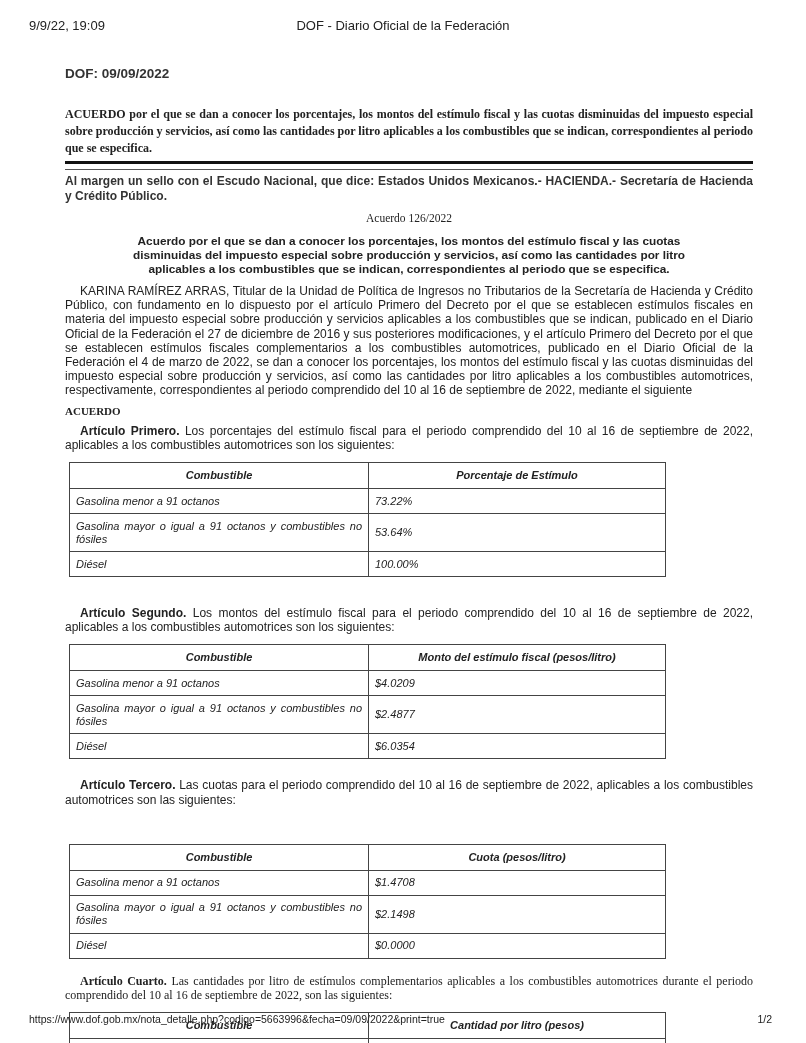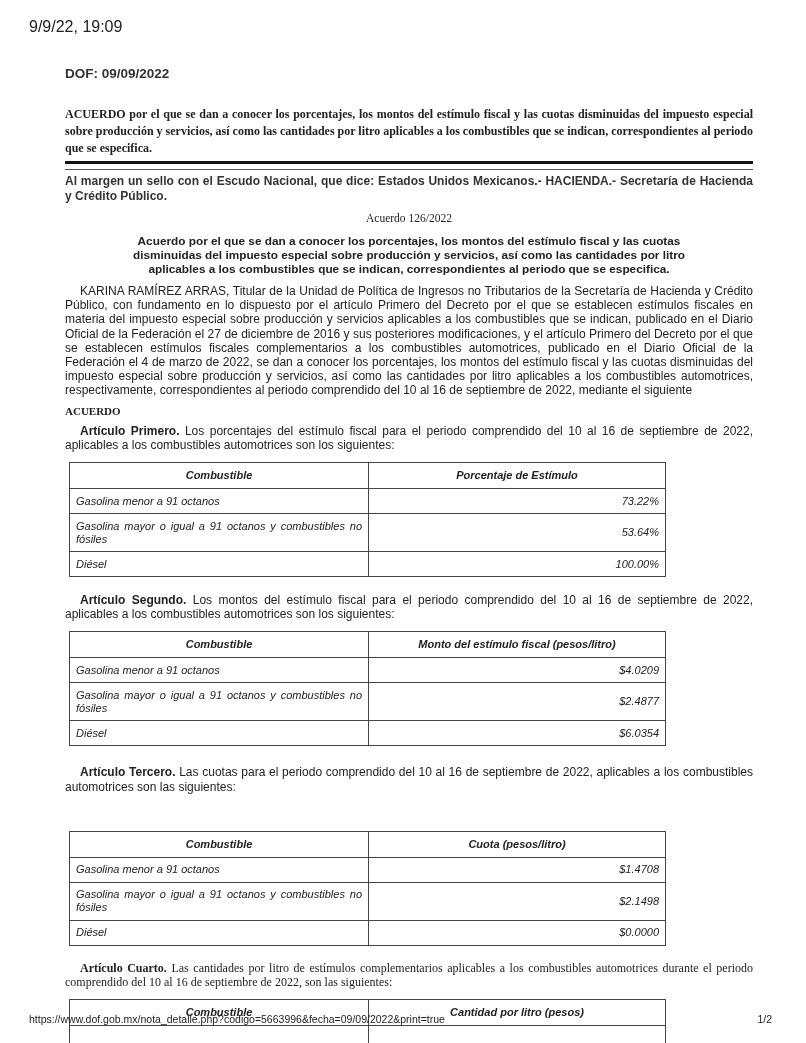--- a/index.html
+++ b/index.html
@@ -1,17 +1,17 @@
 <!DOCTYPE html>
 <html><head>
 <meta charset="utf-8">
 <style>
   html, body { margin: 0; padding: 0; background: #ffffff; }
   body { width: 806px; height: 1043px; position: relative; overflow: hidden; color: #222; }
-  .print-header { position: absolute; top: 18px; left: 0; width: 806px; height: 16px; font-family: "Liberation Sans", sans-serif; font-size: 16px; color: #222; }
+  .print-header { position: absolute; top: 18px; left: 0; width: 806px; height: 16px; font-family: "Liberation Sans", sans-serif; font-size: 13px; color: #222; }
   .print-header .date { position: absolute; left: 29px; top: 0; }
   .print-header .title { position: absolute; left: 0; width: 806px; top: 0; text-align: center; }
   .print-footer { position: absolute; top: 1013px; left: 0; width: 806px; font-family: "Liberation Sans", sans-serif; font-size: 10.5px; color: #222; }
   .print-footer .url { position: absolute; left: 29px; }
   .print-footer .pages { position: absolute; right: 34px; }
 
   .doc { position: absolute; left: 65px; top: 66px; width: 688px; }
   .dof-date { font-family: "Liberation Sans", sans-serif; font-weight: bold; font-size: 13.5px; color: #333; margin: 0 0 25px 0; }
   .summary { font-family: "Liberation Serif", serif; font-weight: bold; font-size: 12px; line-height: 17px; text-align: justify; color: #222; margin: 0; padding-bottom: 4px; border-bottom: 3px solid #111; }
   .thin-rule { height: 0; border-top: 1px solid #555; margin-top: 5px; }
@@ -19,30 +19,31 @@
   .acuerdo-num { font-family: "Liberation Serif", serif; font-size: 11.5px; text-align: center; margin: 8px 0 10px 0; color: #222; }
   .acuerdo-title { font-family: "Liberation Sans", sans-serif; font-weight: bold; font-size: 11.8px; line-height: 14px; text-align: center; margin: 0 40px; color: #222; }
   .para { font-family: "Liberation Sans", sans-serif; font-size: 12px; line-height: 14.2px; text-align: justify; text-indent: 15px; margin: 0; color: #222; }
   .para b { font-weight: bold; }
   .center-bold { font-family: "Liberation Serif", serif; font-weight: bold; font-size: 11px; margin: 7px 0 7px 0; color: #222; }
 
   table.fuel { border-collapse: collapse; width: 597px; margin-left: 4px; font-family: "Liberation Sans", sans-serif; font-size: 11px; color: #222; }
   table.fuel th, table.fuel td { border: 1px solid #444; padding: 4px 6px; line-height: 13px; font-style: italic; }
   table.fuel th { font-weight: bold; text-align: center; height: 17px; }
   table.fuel td.name { width: 286px; text-align: justify; }
-  table.fuel td.val { text-align: right; }
+  table.fuel td.val { text-align: left; }
   table.fuel tr.single td { height: 16px; }
   table.fuel tr.double td { height: 29px; }
   table.fuel tr.empty td { height: 18px; border-bottom: none; }
 </style>
 </head>
 <body>
 
 <div class="print-header">
   <span class="date">9/9/22, 19:09</span>
+  <span class="title">DOF - Diario Oficial de la Federación</span>
 </div>
 
 <div class="doc">
   <div class="dof-date">DOF: 09/09/2022</div>
 
   <p class="summary">ACUERDO por el que se dan a conocer los porcentajes, los montos del estímulo fiscal y las cuotas disminuidas del impuesto especial sobre producción y servicios, así como las cantidades por litro aplicables a los combustibles que se indican, correspondientes al periodo que se especifica.</p>
   <div class="thin-rule"></div>
 
   <p class="seal">Al margen un sello con el Escudo Nacional, que dice: Estados Unidos Mexicanos.- HACIENDA.- Secretaría de Hacienda y Crédito Público.</p>
 
@@ -68,21 +69,21 @@
       <td class="name">Gasolina mayor o igual a 91 octanos y combustibles no fósiles</td>
       <td class="val">53.64%</td>
     </tr>
     <tr class="single">
       <td class="name">Diésel</td>
       <td class="val">100.00%</td>
     </tr>
   </tbody>
     </table>
 
-  <p class="para" style="margin-top:16px;"><b>Artículo Segundo.</b><span> Los montos del estímulo fiscal para el periodo comprendido del 10 al 16 de septiembre de 2022, aplicables a los combustibles automotrices son los siguientes:</span></p>
+  <p class="para" style="margin-top:29px;"><b>Artículo Segundo.</b><span> Los montos del estímulo fiscal para el periodo comprendido del 10 al 16 de septiembre de 2022, aplicables a los combustibles automotrices son los siguientes:</span></p>
   <table class="fuel" style="margin-top:10px;">
     <tbody>
         <tr>
       <th>Combustible</th>
       <th>Monto del estímulo fiscal (pesos/litro)</th>
     </tr>
     <tr class="single">
       <td class="name">Gasolina menor a 91 octanos</td>
       <td class="val">$4.0209</td>
     </tr>

